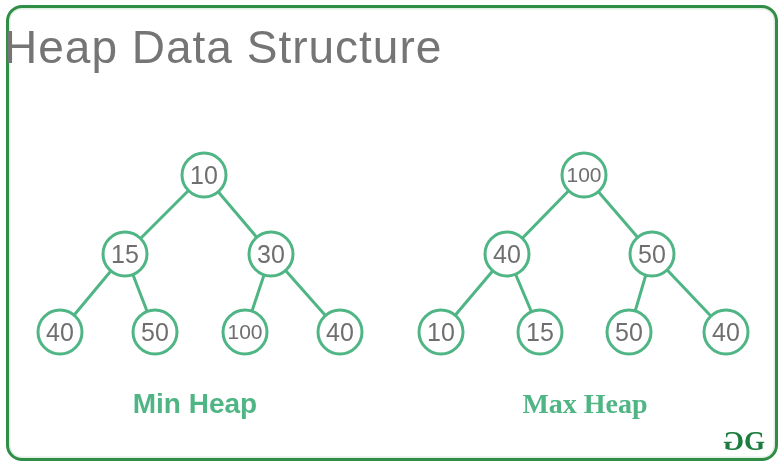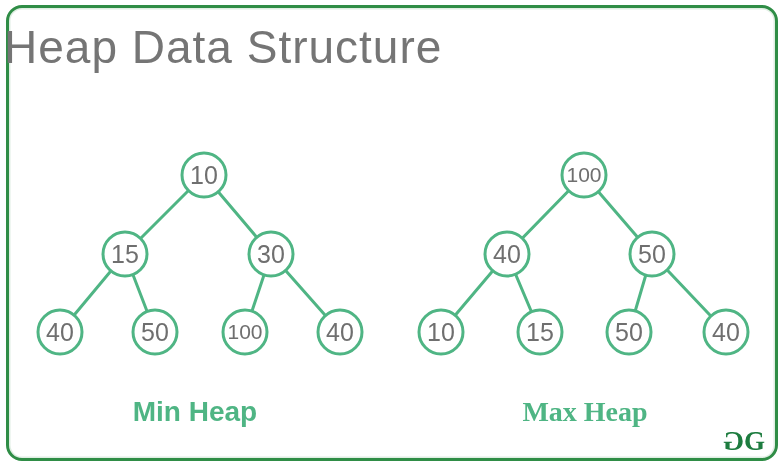--- a/index.html
+++ b/index.html
@@ -35,21 +35,21 @@
     position: absolute;
     left: 0; top: 0;
     width: 784px; height: 466px;
   }
   #tree-svg text {
     font-family: "Liberation Sans", sans-serif;
     fill: var(--node-text-gray, #6f6f6f);
   }
   .tree-label {
     position: absolute;
-    top: 396px;
+    top: 388px;
     transform: translateX(-50%);
     font-size: 28px;
     font-weight: 700;
     color: var(--node-green, #4fb584);
     white-space: nowrap;
     text-align: right;
   }
   .tree-label--min { left: 195px; }
   .tree-label--max { left: 585px; font-family: Liberation Serif, serif; }
   .logo {

